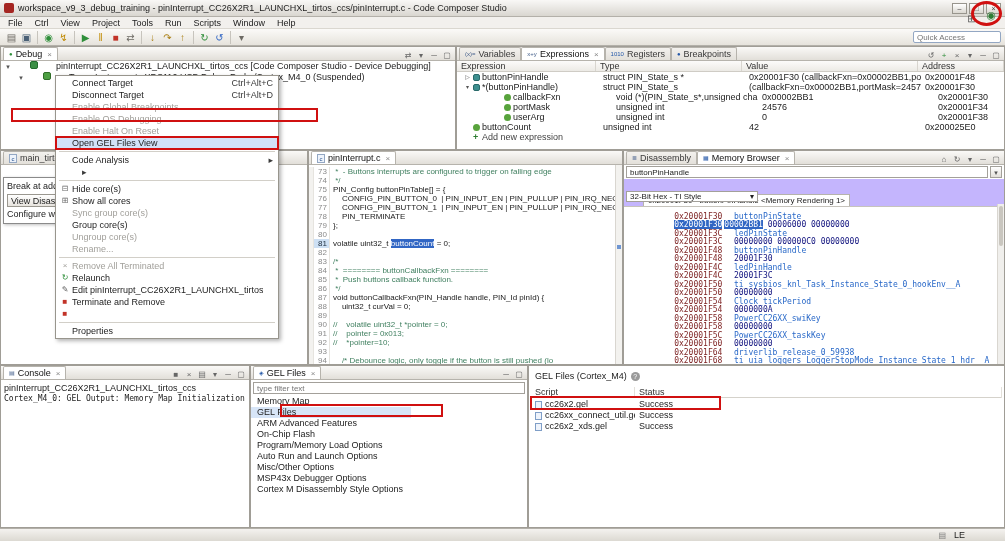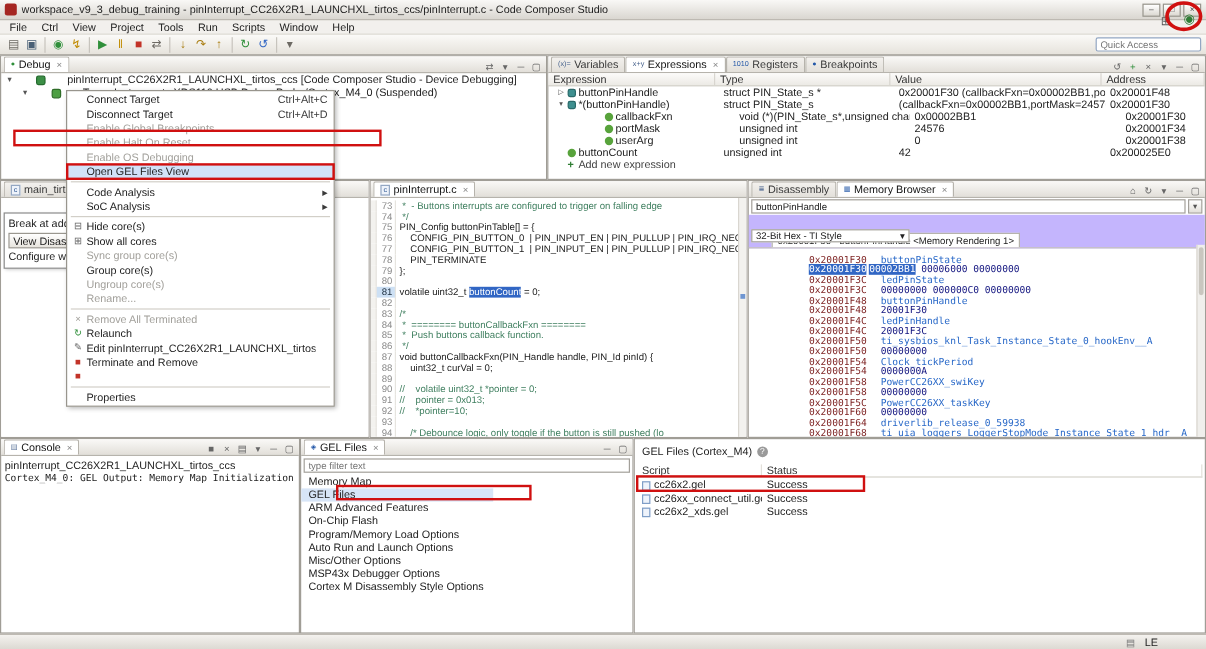--- a/index.html
+++ b/index.html
@@ -40,21 +40,21 @@
 .p-expr{left:456px;top:46px;width:549px;height:104px}
 .p-src1{left:0;top:150px;width:308px;height:215px}
 .p-src2{left:308px;top:150px;width:315px;height:215px}
 .p-mem{left:623px;top:150px;width:382px;height:215px}
 .p-console{left:0;top:365px;width:250px;height:163px}
 .p-geltree{left:250px;top:365px;width:278px;height:163px}
 .p-geltable{left:528px;top:365px;width:477px;height:163px}
 
 
 .dbg-body{position:absolute;top:14px;left:0;right:0;bottom:0;overflow:hidden}
-.dbg-row{height:11px;line-height:11px;display:flex;align-items:center;gap:18px;white-space:nowrap}
+.dbg-row{height:11px;line-height:11px;display:flex;align-items:flex-start;gap:18px;white-space:nowrap}
 .dbg-row .tw{width:8px;text-align:center;color:#555;font-size:7px}
 .dbg-ic{width:8px;height:8px;border-radius:2px;flex:0 0 auto}
 .ic-ccs{background:#3c8f46;border:1px solid #256b2e}
 .ic-core{background:#4d9f43;border:1px solid #2f6d28}
 .ic-frame{background:#8a8a8a}
 .lvl0{padding-left:3px}.lvl1{padding-left:16px}.lvl2{padding-left:30px}
 
 
 .egrid{display:grid;grid-template-columns:139px 146px 176px 1fr}
 .ehead{position:absolute;top:14px;left:0;right:0;height:11px;background:linear-gradient(#fcfbfa,#eceae5);border-bottom:1px solid #cfccc5;line-height:11px;color:#333}
@@ -783,27 +783,27 @@
       </div>
 
       <div class="mi disabled">
         <span class="ic"></span>
         <span class="lbl">Enable Global Breakpoints</span>
         <span class="rt"></span>
       </div>
 
       <div class="mi disabled">
         <span class="ic"></span>
+        <span class="lbl">Enable OS Debugging</span>
+        <span class="rt"></span>
+      </div>
+
+      <div class="mi disabled">
+        <span class="ic"></span>
         <span class="lbl">Enable Halt On Reset</span>
-        <span class="rt"></span>
-      </div>
-
-      <div class="mi disabled">
-        <span class="ic"></span>
-        <span class="lbl">Enable OS Debugging</span>
         <span class="rt"></span>
       </div>
 
       <div class="mi selected annotated">
         <span class="ic"></span>
         <span class="lbl">Open GEL Files View</span>
         <span class="rt"></span>
       </div>
 
       <div class="mi sep">
@@ -813,21 +813,20 @@
       </div>
 
       <div class="mi">
         <span class="ic"></span>
         <span class="lbl">Code Analysis</span>
         <span class="rt">▸</span>
       </div>
 
       <div class="mi">
         <span class="ic"></span>
-        <span class="lbl">SoC Analysis</span>
         <span class="rt">▸</span>
       </div>
 
       <div class="mi sep">
         <span class="ic"></span>
         <span class="lbl"></span>
         <span class="rt"></span>
       </div>
 
       <div class="mi">

